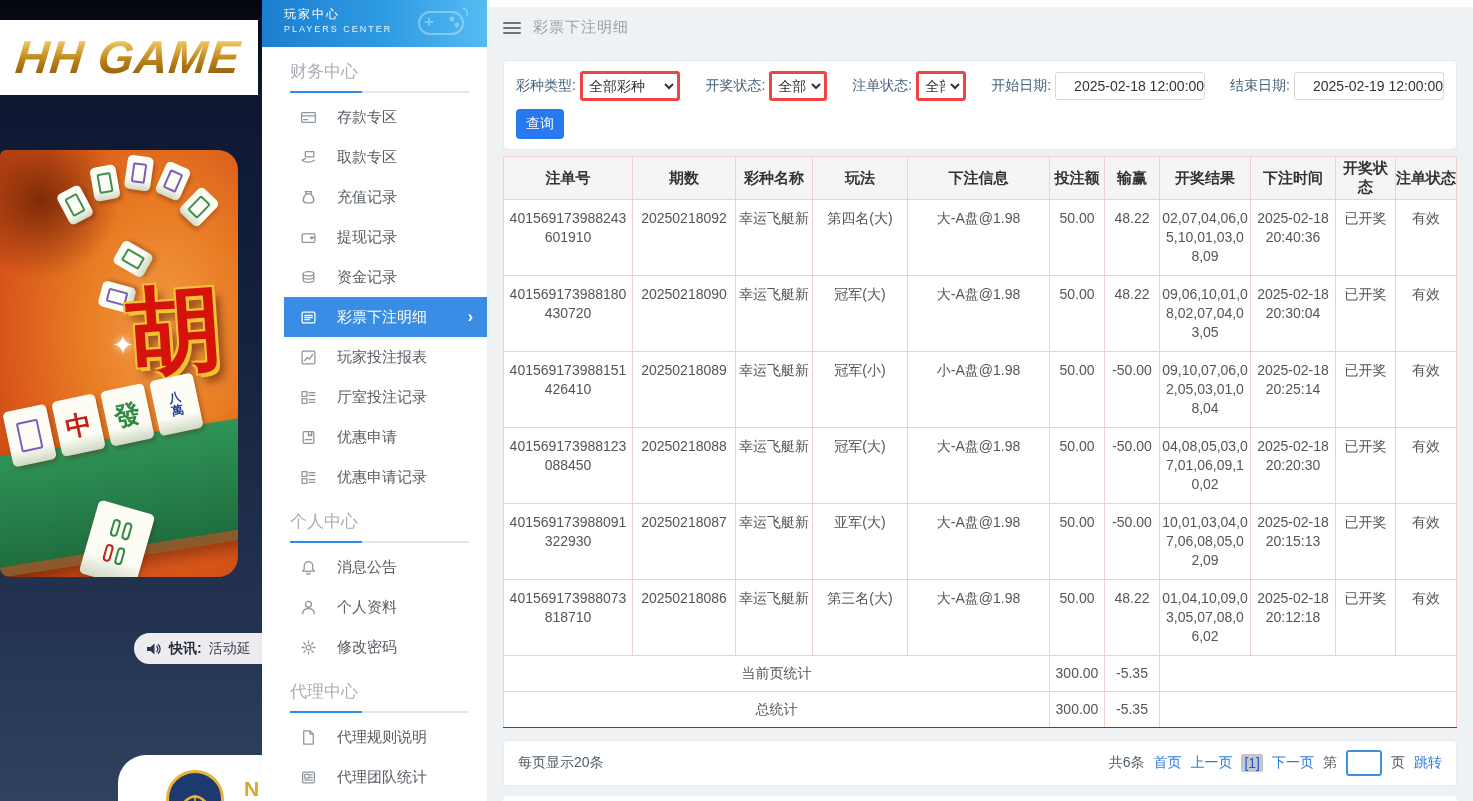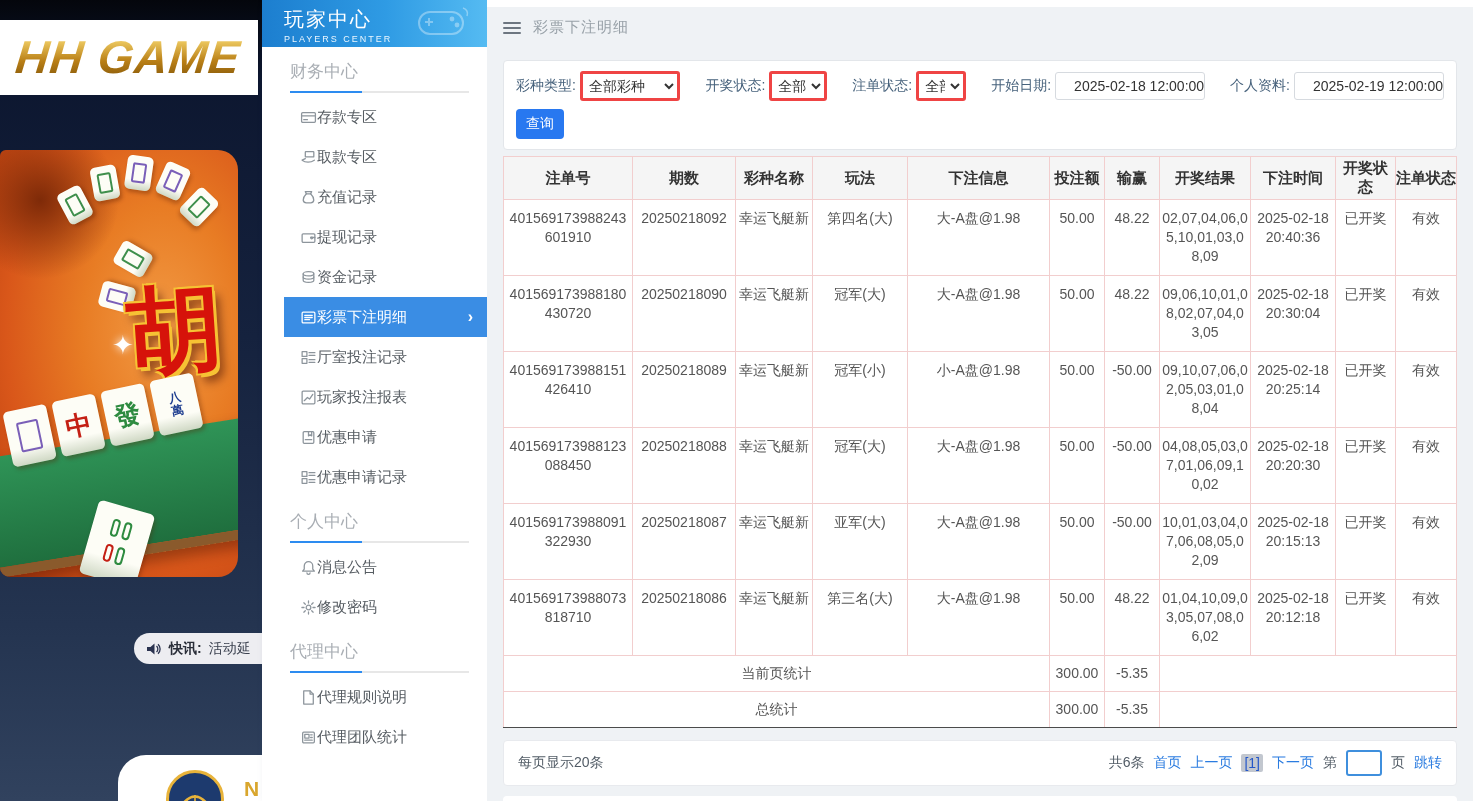--- a/index.html
+++ b/index.html
@@ -45,28 +45,28 @@
   .bottom-card { position:absolute; left:118px; top:755px; width:144px; height:46px; background:#fff; border-radius:28px 0 0 0; }
   .circle-logo { position:absolute; left:48px; top:15px; width:58px; height:58px; border-radius:50%;
     background:#1d3a6e; border:3px solid #e8b33a; display:flex; align-items:center; justify-content:center; }
   .gold-letter { position:absolute; left:126px; top:22px; font-size:21px; font-weight:bold; color:#d9a62e; }
 
   
   .sidebar { position:absolute; left:262px; top:0; width:225px; height:801px; background:#fff;
     box-shadow:3px 0 8px rgba(40,60,90,.12); overflow:hidden; }
   .sb-header { height:47px; background:linear-gradient(90deg,#1c7ecf 0%,#2f9be4 55%,#55bbf2 100%);
     padding:6px 0 0 22px; position:relative; overflow:hidden; }
-  .sb-title { color:#fff; font-size:20px; letter-spacing:2px; }
+  .sb-title { color:#fff; font-size:12px; letter-spacing:2px; }
   .sb-sub { color:#eaf6ff; font-size:9px; letter-spacing:2px; margin-top:1px; }
   .sb-gamepad { position:absolute; right:10px; top:4px; opacity:.35; }
   .sb-section { padding:13px 18px 4px 28px; }
   .sb-section-label { font-size:17px; color:#a9aeb4; }
   .sb-section-line { margin-top:8px; height:2px; background:#e7e7e7; position:relative; }
   .sb-section-line i { position:absolute; left:0; top:0; height:2px; width:40%; background:#2d8cf0; }
-  .sb-item { height:40px; display:flex; align-items:center; padding-left:38px; 
+  .sb-item { height:40px; display:flex; align-items:center; padding-left:38px; gap:20px;
     font-size:15px; color:#565c62; cursor:pointer; }
   .sb-item .ic { width:17px; height:17px; color:#8d959c; flex:0 0 17px; }
   .sb-item.active { background:#3a8de4; color:#fff; margin-left:22px; padding-left:16px; position:relative; }
   .sb-item.active .ic { color:#fff; }
   .sb-item.active .chev { position:absolute; right:14px; color:#fff; font-size:16px; font-weight:bold; }
 
   
   .main { position:absolute; left:487px; top:0; width:986px; height:801px; background:#eff2f5; }
   .top-white { height:7px; background:#fff; }
   .topbar { height:41px; display:flex; align-items:center; padding-left:16px; gap:12px; }
@@ -242,38 +242,38 @@
             <rect x="2" y="3" width="12" height="10" rx="1"></rect>
             <line x1="4.5" y1="6" x2="11.5" y2="6"></line>
             <line x1="4.5" y1="8" x2="11.5" y2="8"></line>
             <line x1="4.5" y1="10" x2="9" y2="10"></line>
           </svg></span>
                    <span>彩票下注明细</span>
         <span class="chev">›</span>
       </div>
       <div class="sb-item">
         <span class="ic"><svg viewBox="0 0 16 16" width="17" height="17" fill="none" stroke="currentColor" stroke-width="1.2" stroke-linecap="round" stroke-linejoin="round">
+            <rect x="2" y="2" width="12" height="12" rx="1"></rect>
+            <polyline points="4,11 7,8 9,9.5 12,5"></polyline>
+          </svg></span>
+                   <span>玩家投注报表</span>
+      </div>
+      <div class="sb-item">
+        <span class="ic"><svg viewBox="0 0 16 16" width="17" height="17" fill="none" stroke="currentColor" stroke-width="1.2" stroke-linecap="round" stroke-linejoin="round">
             <rect x="2" y="2.5" width="4.5" height="4.5"></rect>
             <line x1="8.5" y1="3.5" x2="14" y2="3.5"></line>
             <line x1="8.5" y1="6" x2="14" y2="6"></line>
             <rect x="2" y="9" width="4.5" height="4.5"></rect>
             <line x1="8.5" y1="10" x2="14" y2="10"></line>
             <line x1="8.5" y1="12.5" x2="14" y2="12.5"></line>
           </svg></span>
                    <span>厅室投注记录</span>
       </div>
       <div class="sb-item">
         <span class="ic"><svg viewBox="0 0 16 16" width="17" height="17" fill="none" stroke="currentColor" stroke-width="1.2" stroke-linecap="round" stroke-linejoin="round">
-            <rect x="2" y="2" width="12" height="12" rx="1"></rect>
-            <polyline points="4,11 7,8 9,9.5 12,5"></polyline>
-          </svg></span>
-                   <span>玩家投注报表</span>
-      </div>
-      <div class="sb-item">
-        <span class="ic"><svg viewBox="0 0 16 16" width="17" height="17" fill="none" stroke="currentColor" stroke-width="1.2" stroke-linecap="round" stroke-linejoin="round">
             <rect x="3" y="2.5" width="10" height="11" rx="1"></rect>
             <path d="M8 2.5 v4 l1.5 -1.2 L11 6.5 v-4"></path>
             <line x1="5" y1="10" x2="11" y2="10"></line>
           </svg></span>
                    <span>优惠申请</span>
       </div>
       <div class="sb-item">
         <span class="ic"><svg viewBox="0 0 16 16" width="17" height="17" fill="none" stroke="currentColor" stroke-width="1.2" stroke-linecap="round" stroke-linejoin="round">
             <rect x="2" y="2.5" width="4.5" height="4.5"></rect>
             <line x1="8.5" y1="3.5" x2="14" y2="3.5"></line>
@@ -289,20 +289,27 @@
                  <div class="sb-section-line">
           <i></i>
         </div>
       </div>
       <div class="sb-item">
         <span class="ic"><svg viewBox="0 0 16 16" width="17" height="17" fill="none" stroke="currentColor" stroke-width="1.2" stroke-linecap="round" stroke-linejoin="round">
             <path d="M8 2.5 a4 4 0 0 1 4 4 v3 l1.5 2 h-11 L4 9.5 v-3 a4 4 0 0 1 4 -4 z"></path>
             <path d="M6.5 13 a1.5 1.5 0 0 0 3 0"></path>
           </svg></span>
                    <span>消息公告</span>
+      </div>
+      <div class="sb-item">
+        <span class="ic"><svg viewBox="0 0 16 16" width="17" height="17" fill="none" stroke="currentColor" stroke-width="1.2" stroke-linecap="round" stroke-linejoin="round">
+            <circle cx="8" cy="5" r="2.8"></circle>
+            <path d="M2.5 14 c0 -3.3 2.5 -5 5.5 -5 s5.5 1.7 5.5 5"></path>
+          </svg></span>
+                   <span>个人资料</span>
       </div>
       <div class="sb-item">
         <span class="ic"><svg viewBox="0 0 16 16" width="17" height="17" fill="none" stroke="currentColor" stroke-width="1.2" stroke-linecap="round" stroke-linejoin="round">
             <circle cx="8" cy="8" r="2.2"></circle>
             <path d="M8 1.8 v2 M8 12.2 v2 M1.8 8 h2 M12.2 8 h2 M3.6 3.6 l1.4 1.4 M11 11 l1.4 1.4 M12.4 3.6 L11 5 M5 11 l-1.4 1.4"></path>
           </svg></span>
                    <span>修改密码</span>
       </div>
       <div class="sb-section">
         <div class="sb-section-label">代理中心</div>
@@ -344,21 +351,21 @@
   <div class="filter-card">
     <div class="filter-row">
       <span class="f-label">彩种类型:</span>
       <select class="sel-type"><option>全部彩种</option></select>
       <span class="f-label">开奖状态:</span>
       <select class="sel-draw"><option>全部</option></select>
       <span class="f-label">注单状态:</span>
       <select class="sel-order"><option>全部</option></select>
       <span class="f-label">开始日期:</span>
       <input class="f-date" value="2025-02-18 12:00:00" style="">
-      <span class="f-label">个人资料:</span>
+      <span class="f-label">结束日期:</span>
       <input class="f-date" value="2025-02-19 12:00:00" style="">
     </div>
     <button class="btn-search">查询</button>
   </div>
 
   <div class="table-card">
     <table id="bet-table">
         <colgroup>
           <col style="width:129px">
           <col style="width:103px">

